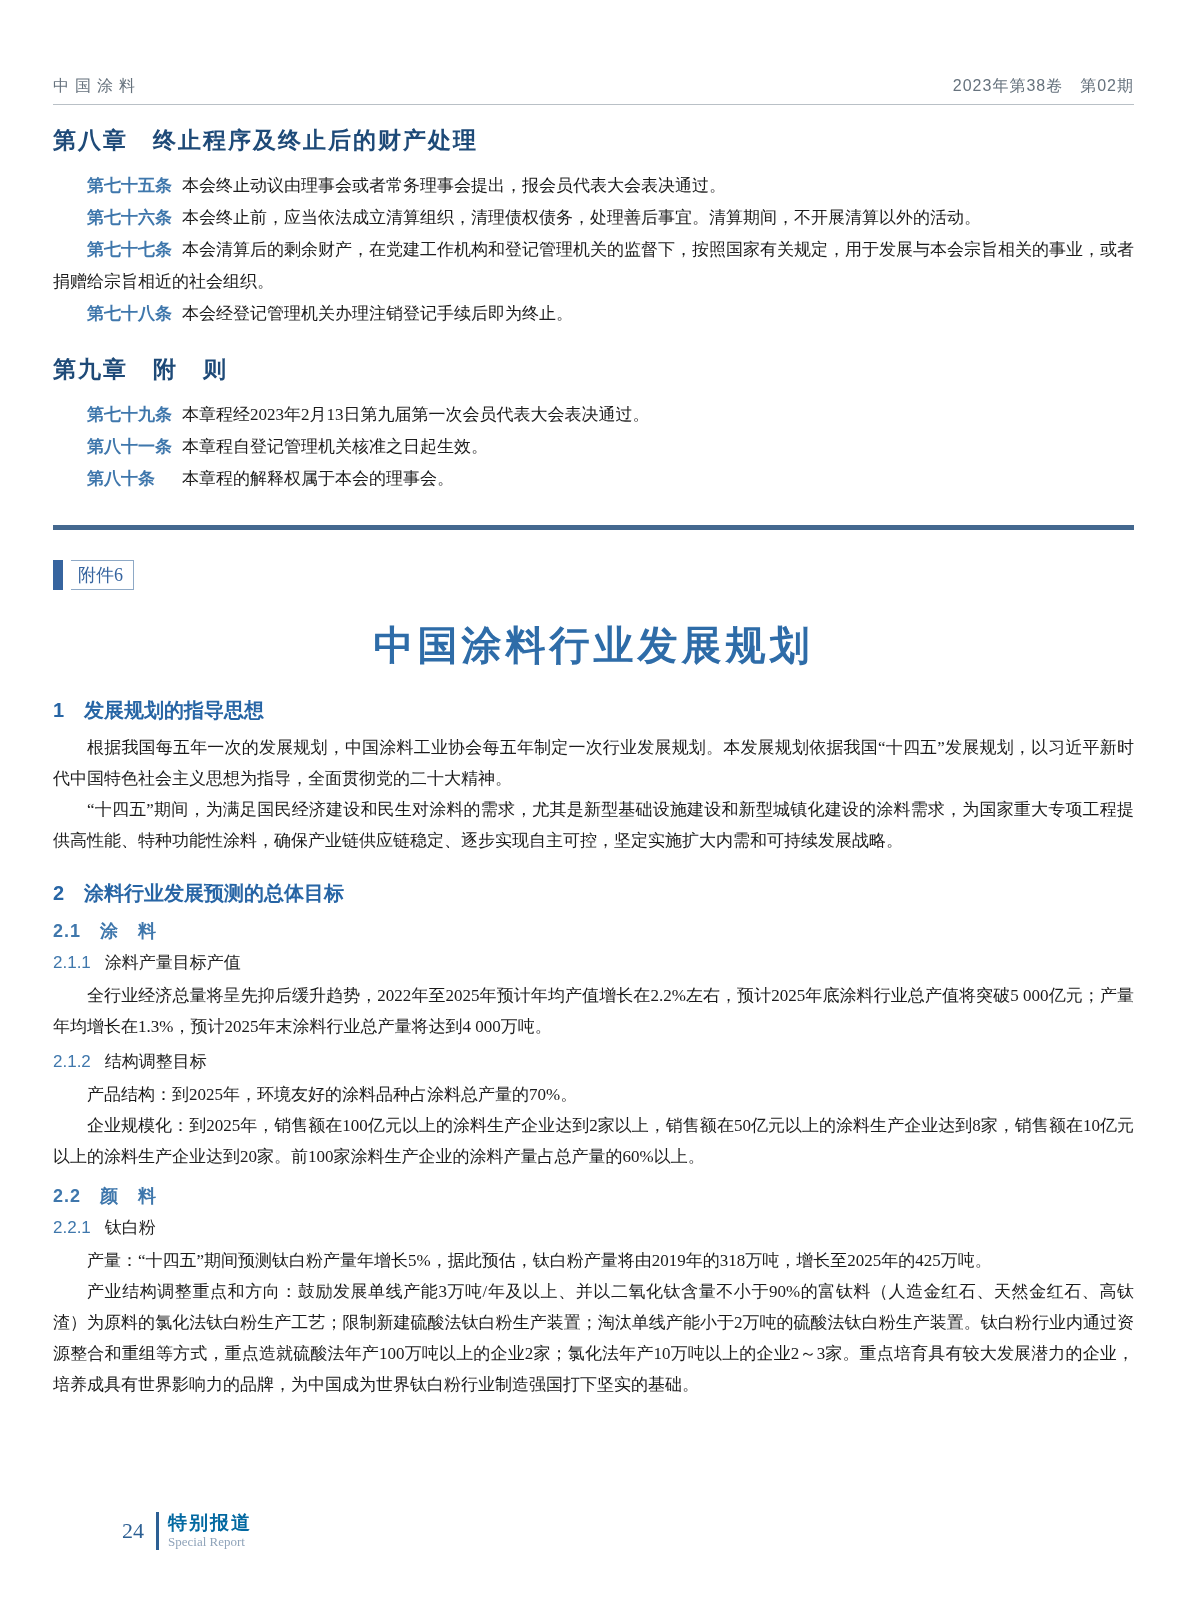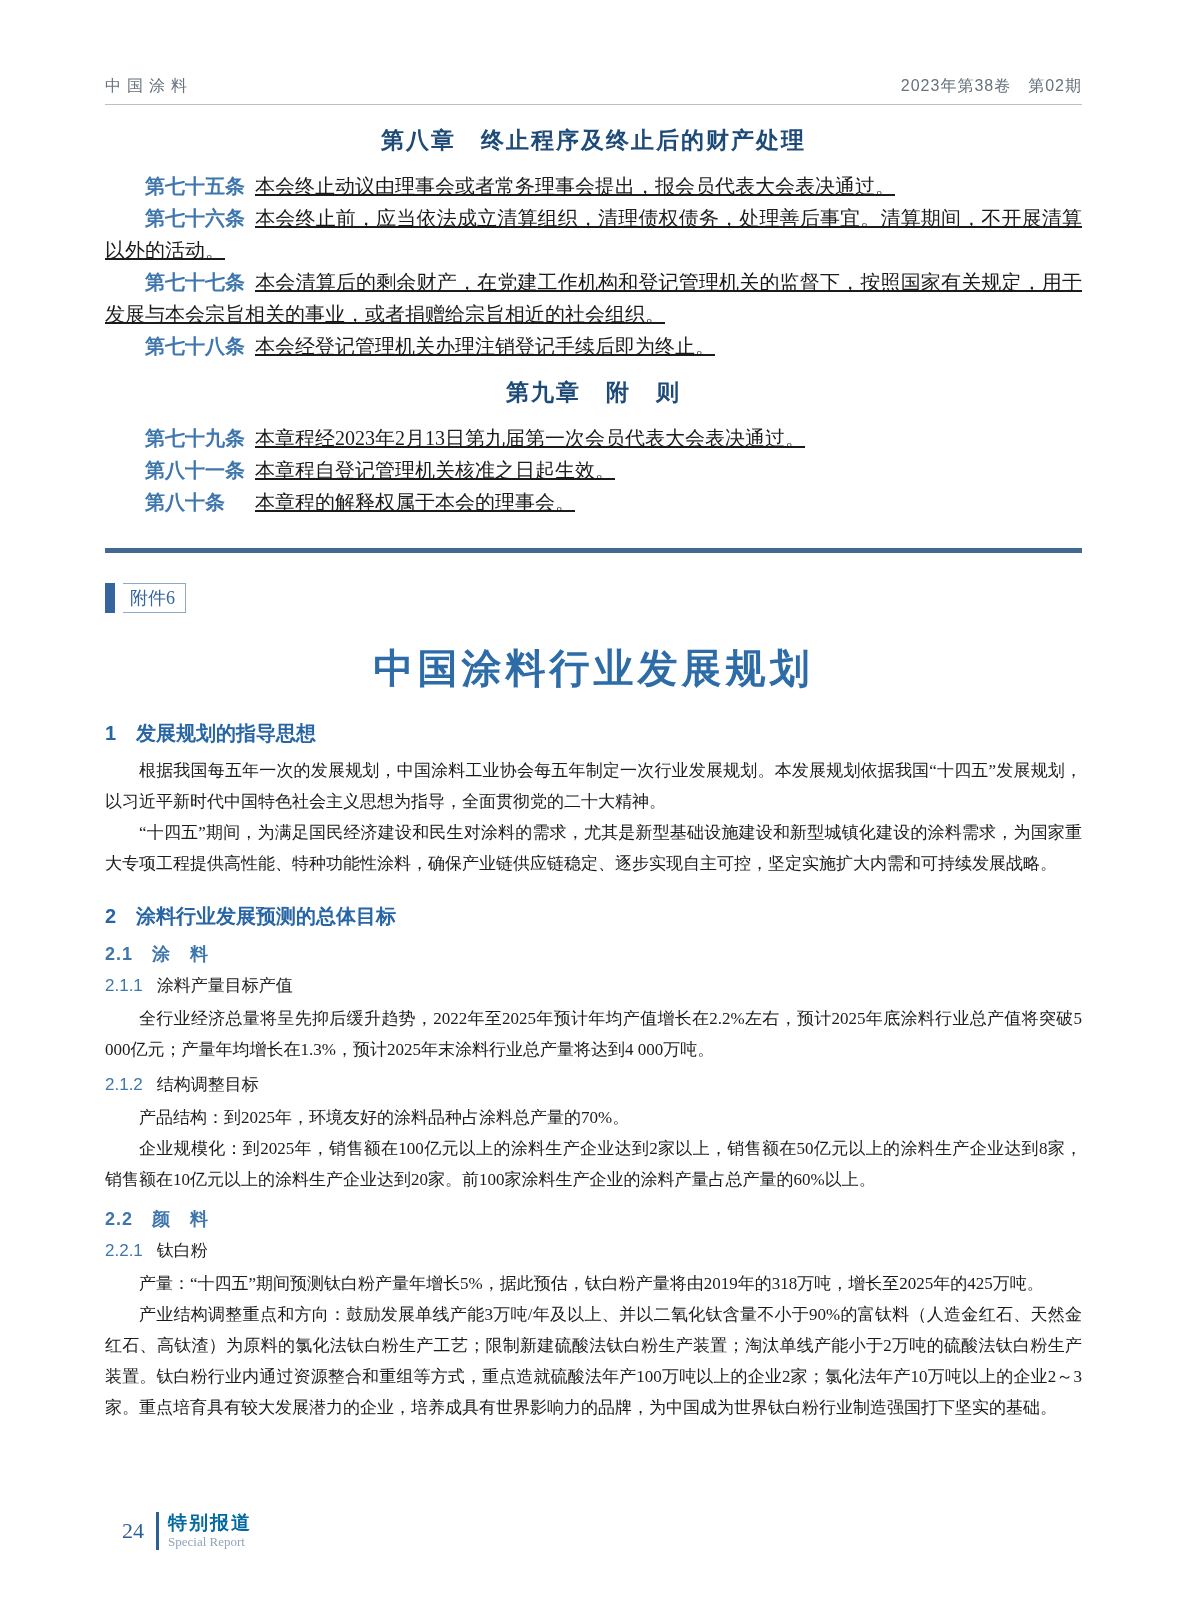--- a/index.html
+++ b/index.html
@@ -7,49 +7,49 @@
   body {
     width: 1187px; height: 1600px;
     background: #ffffff;
     color: #1b1b1b;
     font-family: "Liberation Serif", "DejaVu Serif", serif;
     overflow: hidden;
   }
   .page {
     position: relative;
     width: 1187px; height: 1600px;
-    padding: 0 105px;
+    padding: 0 53px;
   }
 
   
   .page-header {
     display: flex; justify-content: space-between; align-items: flex-end;
     padding-top: 76px; padding-bottom: 7px;
     border-bottom: 1px solid #b9c0c6;
     font-family: "Liberation Sans", "DejaVu Sans", sans-serif;
     font-size: 16px; color: #66727d;
   }
   .journal-name { letter-spacing: 6px; }
   .issue-info   { letter-spacing: 1px; }
 
   
   .chapter-title {
     margin: 20px 0 14px;
-    text-align: center;
+    text-align: left;
     font-family: "Liberation Sans", "DejaVu Sans", sans-serif;
     font-weight: bold; font-size: 23px; letter-spacing: 2px;
     color: #1e4a78;
   }
-  .chapter-title.second { margin-top: 15px; font-family: Liberation Mono, monospace; }
+  .chapter-title.second { margin-top: 24px; font-family: Liberation Mono, monospace; }
 
   
   .article {
     margin: 0;
-    font-size: 20px; line-height: 32px;
-    text-align: justify; text-indent: 2em; text-decoration: underline;
+    font-size: 17px; line-height: 32px;
+    text-align: justify; text-indent: 2em;
   }
   .art-num {
     display: inline-block; min-width: 5em; margin-right: 10px;
     color: #3f77ac; font-weight: bold; text-indent: 0;
   }
 
   
   .section-divider {
     margin-top: 30px; height: 3px;
     border-top: 4px solid #44688f;

